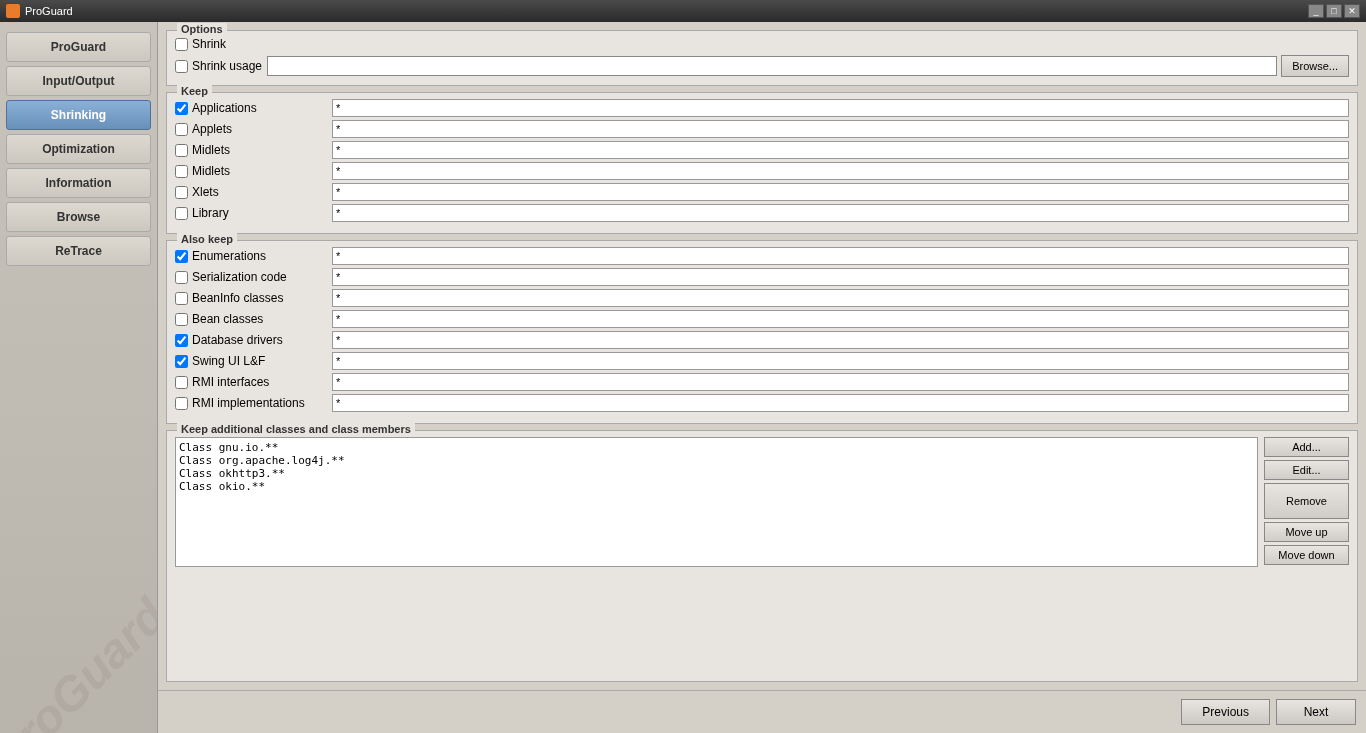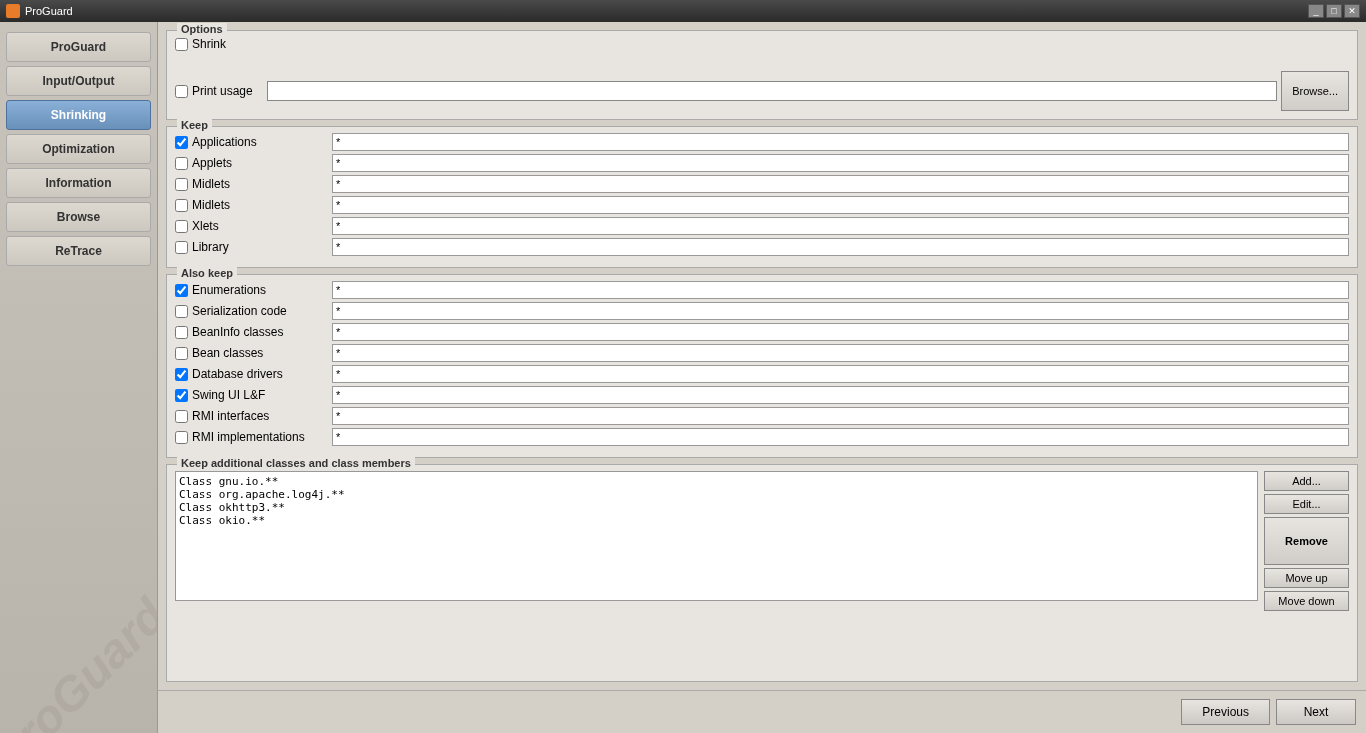--- a/index.html
+++ b/index.html
@@ -105,21 +105,21 @@
       background: #e8e4e0;
       padding: 0 4px;
       font-size: 11px;
       color: #333;
       font-weight: bold;
     }
 
     .options-row {
       display: flex;
       align-items: center;
-      margin-bottom: 20px;
+      margin-bottom: 4px;
     }
     .options-row label {
       margin-left: 4px;
       font-size: 12px;
     }
     .browse-row {
       display: flex;
       align-items: center;
       margin-top: 2px;
     }
@@ -128,21 +128,21 @@
       flex: 1;
       height: 20px;
       border: 1px solid #888;
       background: white;
       padding: 0 3px;
       font-size: 11px;
     }
     .browse-btn {
       margin-left: 4px;
       padding: 2px 10px;
-      height: 40px;
+      height: 22px;
       background: linear-gradient(to bottom, #e8e4e0, #d0ccc8);
       border: 1px solid #888;
       cursor: pointer;
       font-size: 11px;
     }
 
     .keep-row {
       display: flex;
       align-items: center;
       margin-bottom: 3px;
@@ -256,21 +256,21 @@
     <div id="main">
 
       <div class="section-box">
         <span class="section-label">Options</span>
         <div class="options-row">
           <input type="checkbox" style="">
           <label>Shrink</label>
         </div>
         <div class="browse-row">
           <input type="checkbox" style="">
-          <label style="margin-left:4px; width:75px;">Print usage</label>
+          <label style="margin-left:4px; width:75px;">Shrink usage</label>
           <input type="text" class="browse-input" style="">
           <button class="browse-btn">Browse...</button>
         </div>
       </div>
 
       <div class="section-box">
         <span class="section-label">Keep</span>
         <div class="keep-row">
           <input type="checkbox" checked="" style="">
           <label>Applications</label>
@@ -350,21 +350,21 @@
       <div class="additional-section">
         <span class="section-label">Keep additional classes and class members</span>
         <div class="additional-inner">
           <textarea class="additional-textarea" style="">Class gnu.io.**
 Class org.apache.log4j.**
 Class okhttp3.**
 Class okio.**</textarea>
           <div class="additional-buttons">
             <button class="additional-buttons">Add...</button>
             <button style="padding:3px 6px; background:linear-gradient(to bottom,#e8e4e0,#d0ccc8); border:1px solid #888; cursor:pointer; font-size:11px;">Edit...</button>
-            <button style="padding:17px 6px; background:linear-gradient(to bottom,#e8e4e0,#d0ccc8); border:1px solid #888; cursor:pointer; font-size:11px;font-weight:bold;">Remove</button>
+            <button style="padding:11px 6px; background:linear-gradient(to bottom,#e8e4e0,#d0ccc8); border:1px solid #888; cursor:pointer; font-size:11px;">Remove</button>
             <button style="padding:3px 6px; background:linear-gradient(to bottom,#e8e4e0,#d0ccc8); border:1px solid #888; cursor:pointer; font-size:11px;">Move up</button>
             <button style="padding:3px 9px; background:linear-gradient(to bottom,#e8e4e0,#d0ccc8); border:1px solid #888; cursor:pointer; font-size:11px;">Move down</button>
           </div>
         </div>
       </div>
 
     </div>
 
     <div id="footer">
       <button class="footer-btn">Previous</button>

